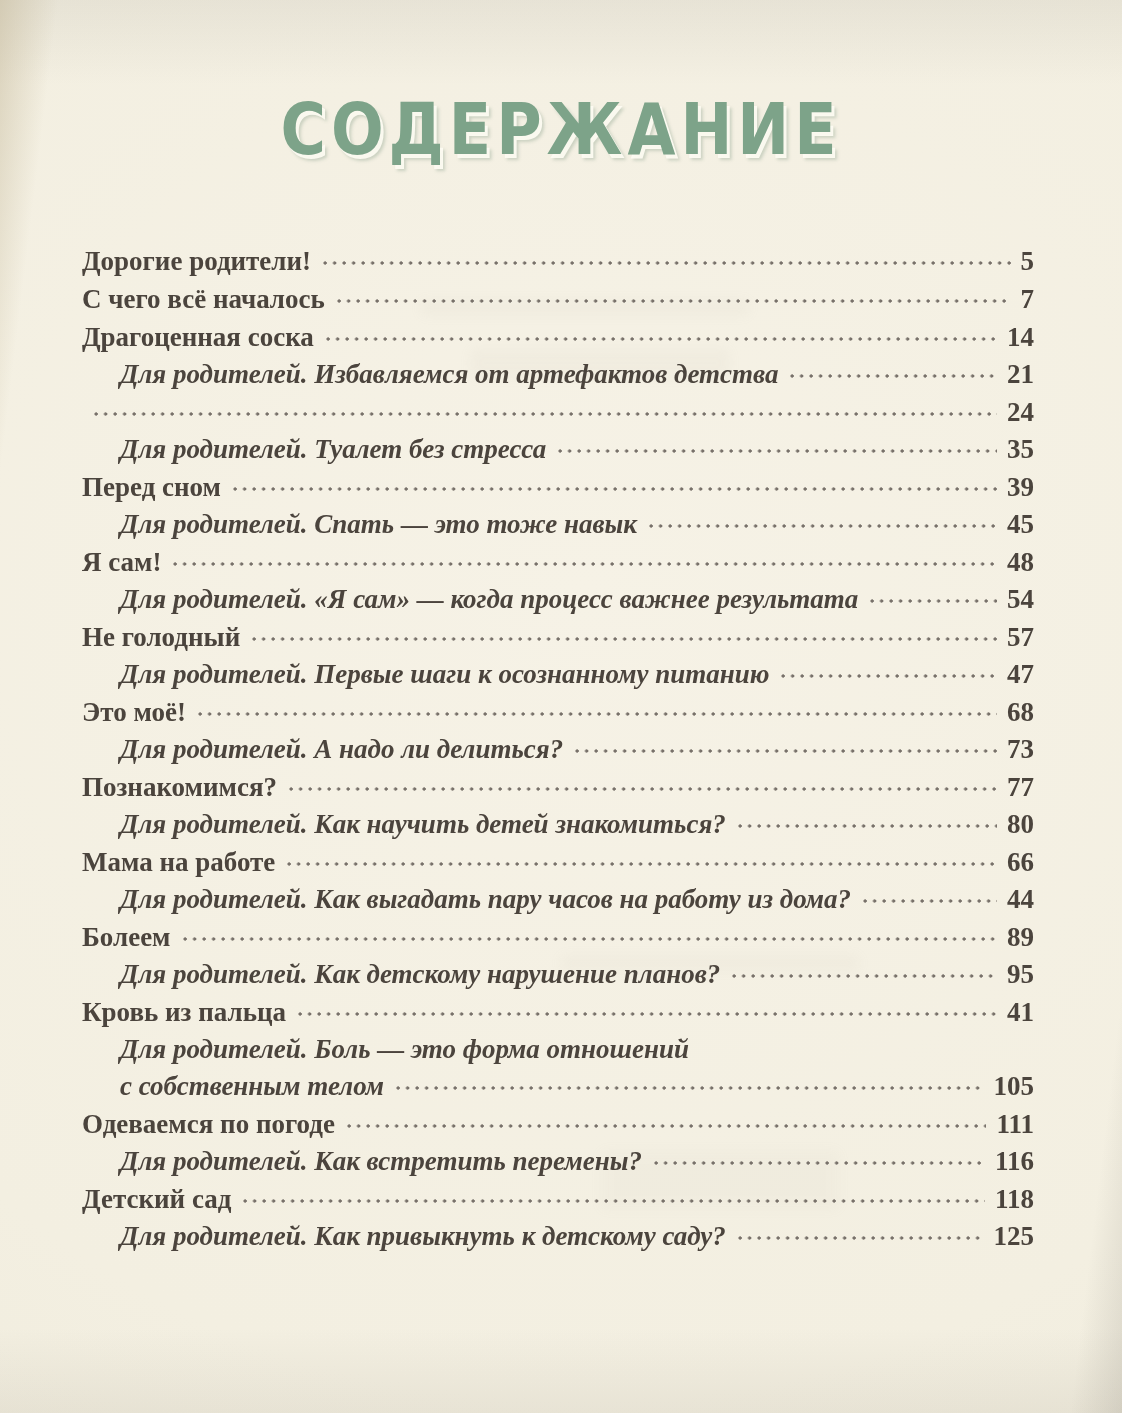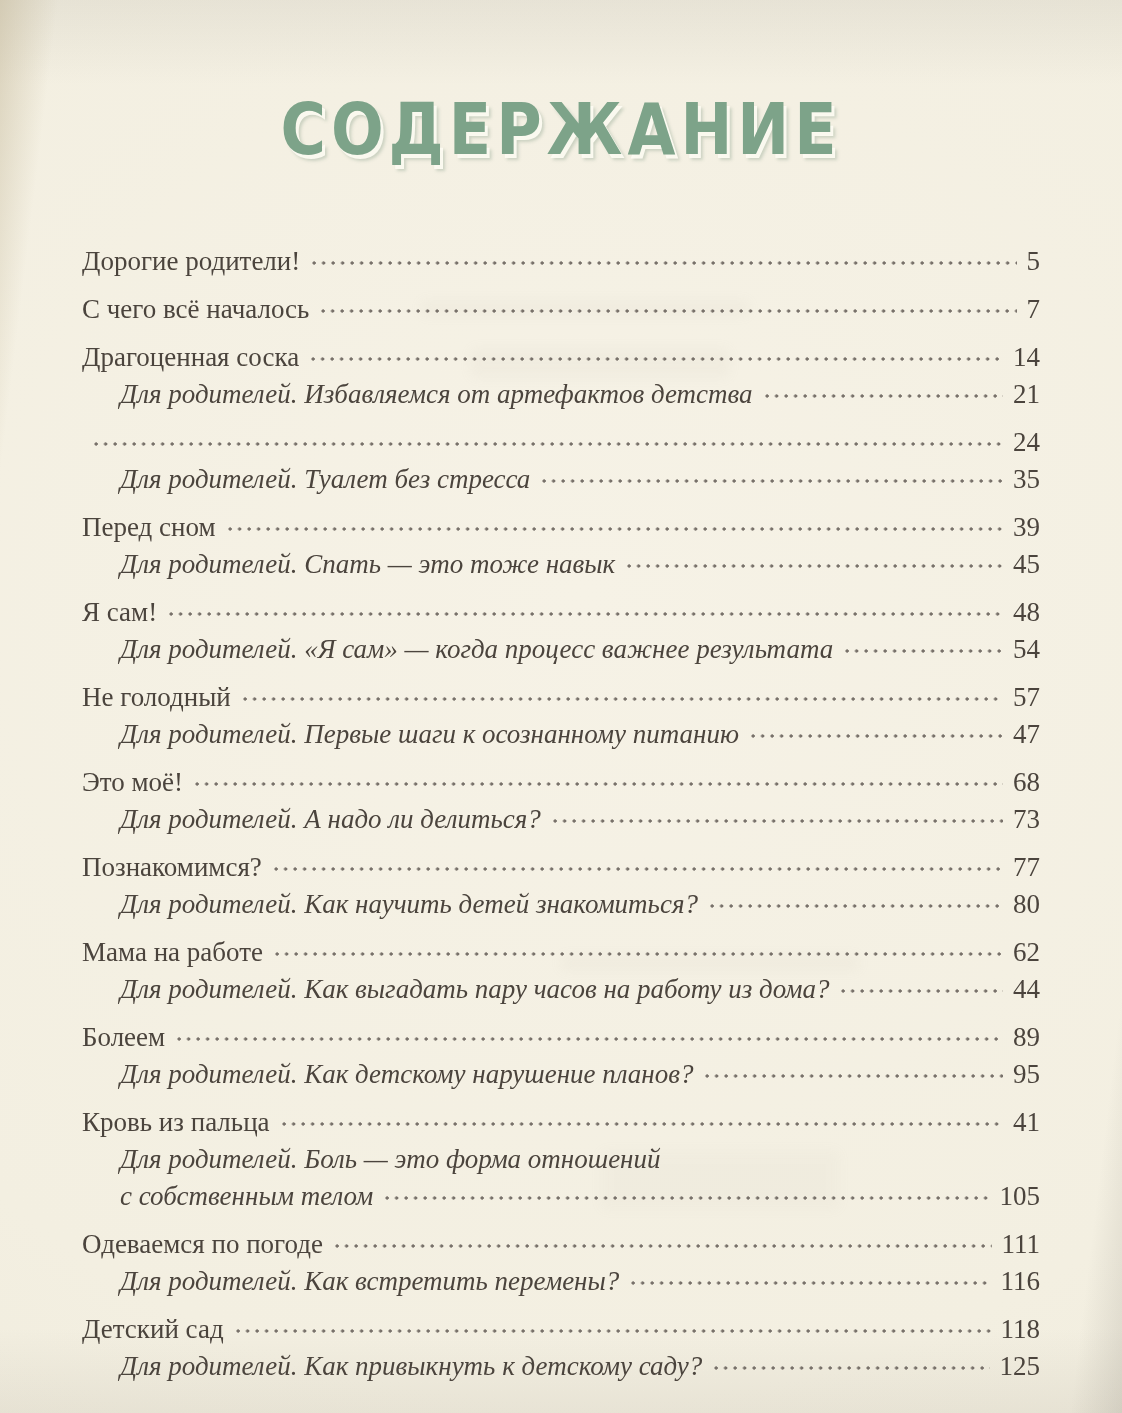--- a/index.html
+++ b/index.html
@@ -42,30 +42,31 @@
     font-size: 62px;
     letter-spacing: 5px;
     transform: scaleY(1.14);
     transform-origin: top center;
     text-shadow: 3px 3px 0 rgba(253,251,242,0.95), 5px 5px 3px rgba(110,140,115,0.30);
   }
 
   .toc {
     position: absolute;
     left: 82px;
-    right: 82px;
+    right: 88px;
     top: 243px;
+    font-weight: bold;
   }
   .row {
     display: flex;
     align-items: baseline;
     font-size: 27px;
     line-height: 37px;
   }
-  .row.level-0 { margin-top: 11px; }
+  .row.level-0 { margin-top: 1px; }
   .row.level-0:first-child { margin-top: 0; }
   .row.level-1 {
     font-style: italic;
     padding-left: 38px;
   }
   .label { white-space: nowrap; }
   .dots {
     flex: 1 1 auto;
     min-width: 18px;
     height: 4px;
@@ -167,21 +168,21 @@
     <span class="page-num">77</span>
   </div>
       <div class="row level-1">
     <span class="label">Для родителей. Как научить детей знакомиться?</span>
     <span class="dots"></span>
     <span class="page-num">80</span>
   </div>
       <div class="row level-0">
     <span class="label">Мама на работе</span>
     <span class="dots"></span>
-    <span class="page-num">62</span>
+    <span class="page-num">66</span>
   </div>
       <div class="row level-1">
     <span class="label">Для родителей. Как выгадать пару часов на работу из дома?</span>
     <span class="dots"></span>
     <span class="page-num">44</span>
   </div>
       <div class="row level-0">
     <span class="label">Болеем</span>
     <span class="dots"></span>
     <span class="page-num">89</span>

